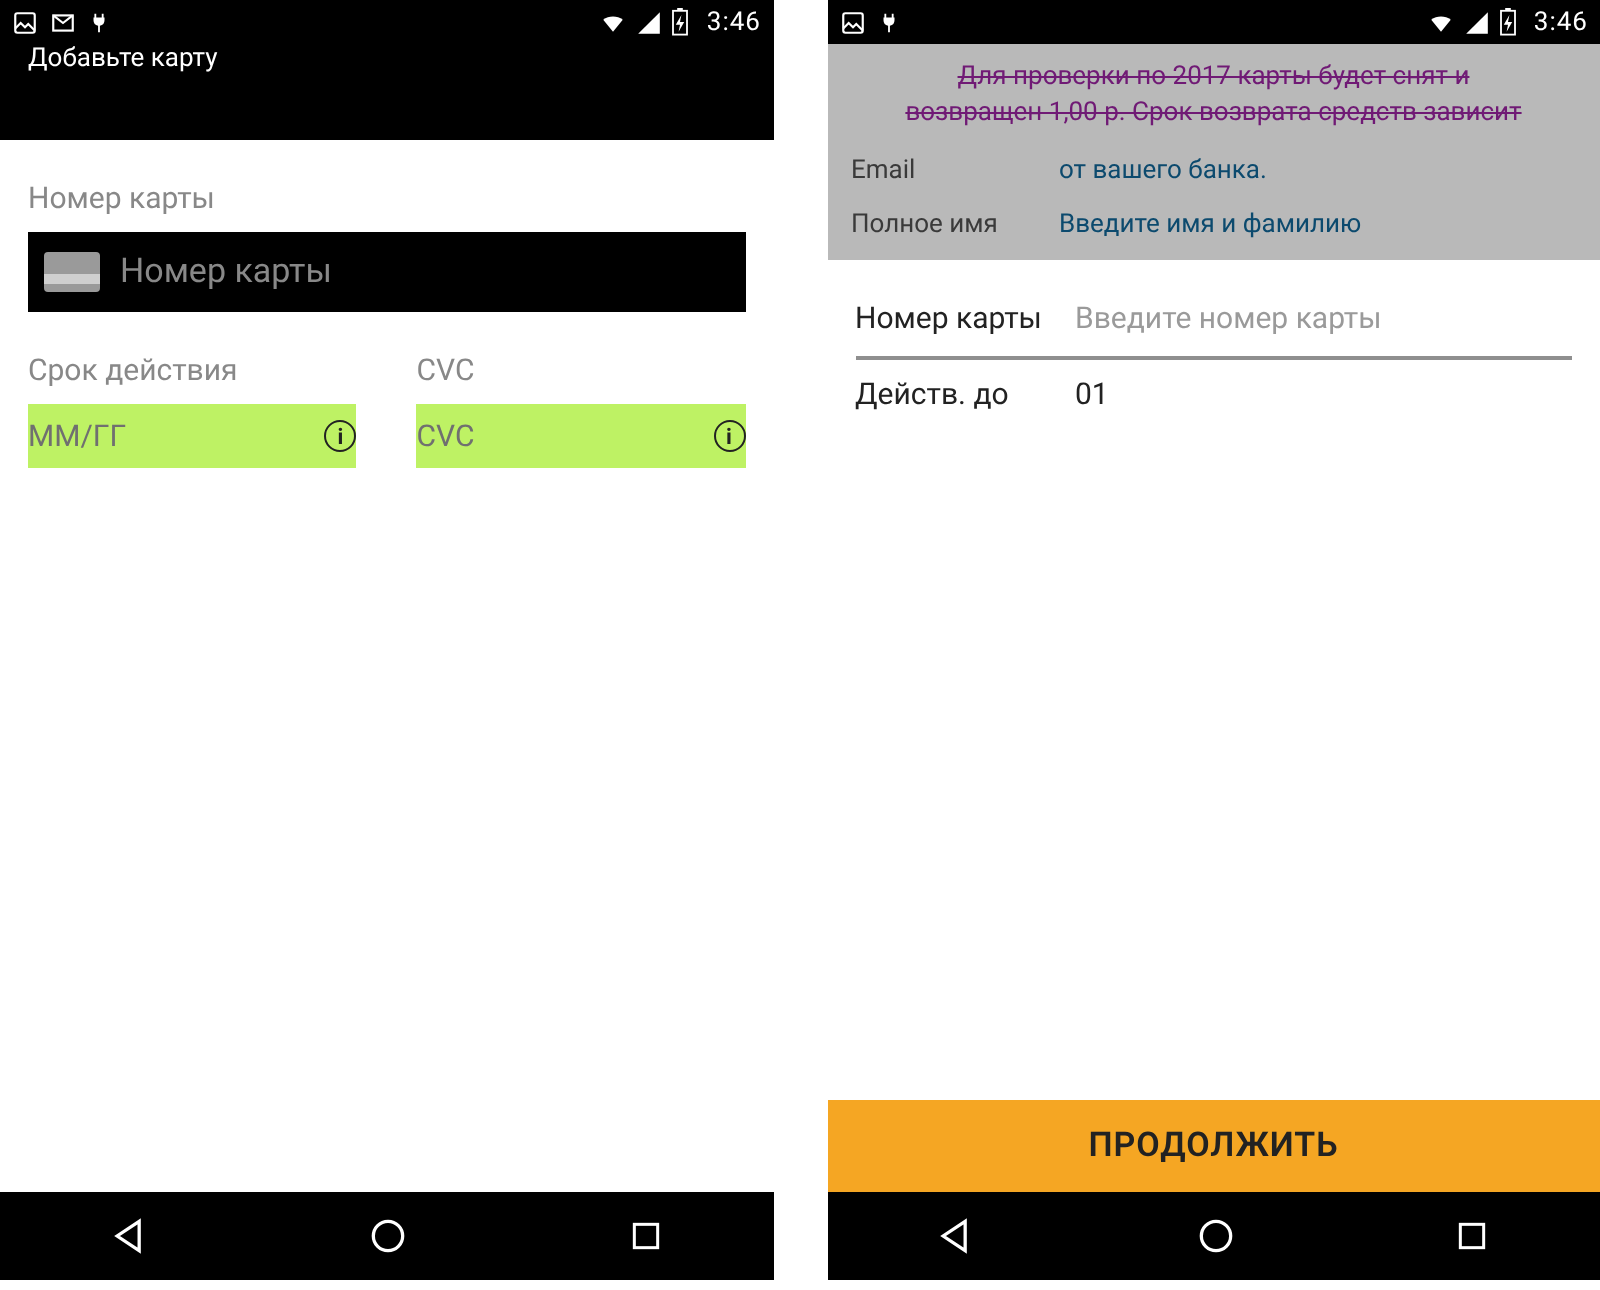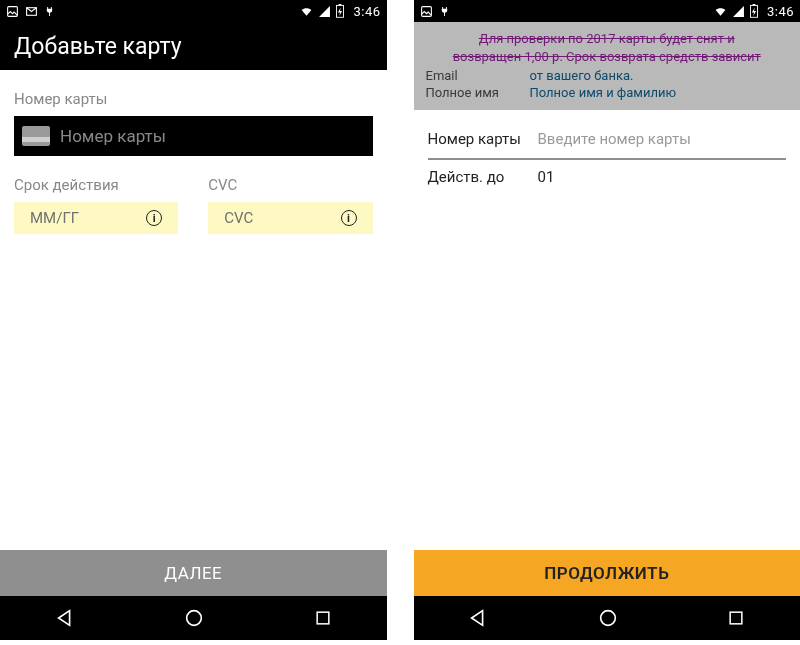--- a/index.html
+++ b/index.html
@@ -10,53 +10,53 @@
 
   
   .status-bar { height: 22px; background: #000; color: #fff; display: flex; align-items: center; padding: 0 6px; font-size: 12px; }
   .status-left { display: flex; gap: 6px; }
   .status-spacer { flex: 1; }
   .status-right { display: flex; gap: 4px; align-items: center; }
   .status-right .time { margin-left: 4px; font-size: 13px; letter-spacing: .5px; }
   .sicon svg { display:block; }
 
   
-  .appbar { background: #000; color: #fff; height: 48px; display: flex; align-items: center; padding: 0 14px; font-size: 23px; }
+  .appbar { background: #000; color: #fff; height: 48px; display: flex; padding: 0 14px; font-size: 13px; }
 
   
   .content { flex: 1; background: #fff; display: flex; flex-direction: column; overflow: hidden; }
 
   
   .form-pad { padding: 14px 14px 0; }
   .label1 { color: #888; font-size: 15px; margin: 6px 0 8px; }
   .cardnum-field { background: #000; height: 40px; display: flex; align-items: center; padding: 0 8px; }
   .cardicon { width: 28px; height: 20px; background: #9a9a9a; border-radius: 2px; position: relative; margin-right: 10px; }
   .cardicon::after { content: ""; position: absolute; left: 0; right: 0; top: 11px; height: 5px; background: #cfcfcf; }
   .cardnum-field .ph { color: #888; font-size: 17px; }
 
   .row2 { display: flex; gap: 30px; margin-top: 14px; }
   .col { flex: 1; }
-  .greyfield { background: #fef9c3; height: 32px; display: flex; align-items: center; padding: 0 16px; position: relative; margin-top: 6px; }
+  .greyfield { background: #bef264; height: 32px; display: flex; align-items: center; padding: 0 0; position: relative; margin-top: 6px; }
   .greyfield .ph { color: #707070; font-size: 15px; }
   .greyfield .info { margin-left: auto; width:16px; height:16px; border:1.6px solid #222; border-radius:50%; display:flex; align-items:center; justify-content:center; font-size:11px; font-weight:bold; color:#222; }
 
   
   .footer-btn { height: 46px; display:flex; align-items:center; justify-content:center; font-size: 17px; letter-spacing: .5px; }
   .footer-grey { background:#8f8f8f; color:#fff; }
   .footer-orange { background:#f5a623; color:#222; font-weight:600; }
 
   
   .navbar { height: 44px; background:#000; display:flex; align-items:center; justify-content:space-around; }
   .navbtn svg { display:block; }
 
   
   .s2top { background:#b9b9b9; padding: 8px 12px 10px; position:relative; }
   .s2top .gline { color:#6d6d6d; font-size:13px; line-height:1.4; text-align:center; }
   .s2top .ghost { text-decoration: line-through; color:#701a75; }
-  .s2pair { display:flex; gap:14px; font-size:13px; color:#3a3a3a; margin-top:2px; }
+  .s2pair { display:flex; gap:14px; font-size:13px; color:#3a3a3a; margin-top:12px; }
   .s2pair .k { width:90px; color:#3a3a3a; }
   .s2pair .v { color:#0c4a6e; }
   .scan-row { display:flex; justify-content:flex-end; align-items:center; gap:6px; margin-top:10px; }
   .scan-row .cam { color:#1e88e5; }
   .scan-row .txt { color:#1e88e5; font-size:14px; }
 
   .s2form { padding: 12px 14px 0; }
   .s2row { display:flex; align-items: baseline; font-size:15px; padding: 8px 0; }
   .s2row .k { width:110px; color:#222; }
   .s2row .v-ph { color:#9a9a9a; }
@@ -138,23 +138,20 @@
             <div class="label1">CVC</div>
             <div class="greyfield">
               <span class="ph">CVC</span>
               <span class="info">i</span>
             </div>
           </div>
         </div>
       </div>
 
       <div class="fill"></div>
-      <div class="footer-btn footer-grey">
-        <span>ДАЛЕЕ</span>
-      </div>
     </div>
 
     <div class="navbar">
       <span class="navbtn">
           <svg width="22" height="22" viewBox="0 0 24 24" fill="none" stroke="#fff" stroke-width="1.8">
             <path d="M17 4l-12 8 12 8z" fill="none"></path>
           </svg>
         </span>
       <span class="navbtn">
           <svg width="22" height="22" viewBox="0 0 24 24" fill="none" stroke="#fff" stroke-width="1.8">
@@ -210,21 +207,21 @@
     <div class="content">
       <div class="s2top">
         <div class="gline ghost">Для проверки по 2017 карты будет снят и</div>
         <div class="gline ghost">возвращен 1,00 р. Срок возврата средств зависит</div>
         <div class="s2pair">
           <span class="k">Email</span>
           <span class="v">от вашего банка.</span>
         </div>
         <div class="s2pair">
           <span class="k">Полное имя</span>
-          <span class="v">Полное имя и фамилию</span>
+          <span class="v">Введите имя и фамилию</span>
         </div>
       </div>
 
       <div class="s2form">
         <div class="s2row">
           <span class="k">Номер карты</span>
           <span class="v-ph">Введите номер карты</span>
         </div>
         <div class="hr"></div>
         <div class="s2row">

